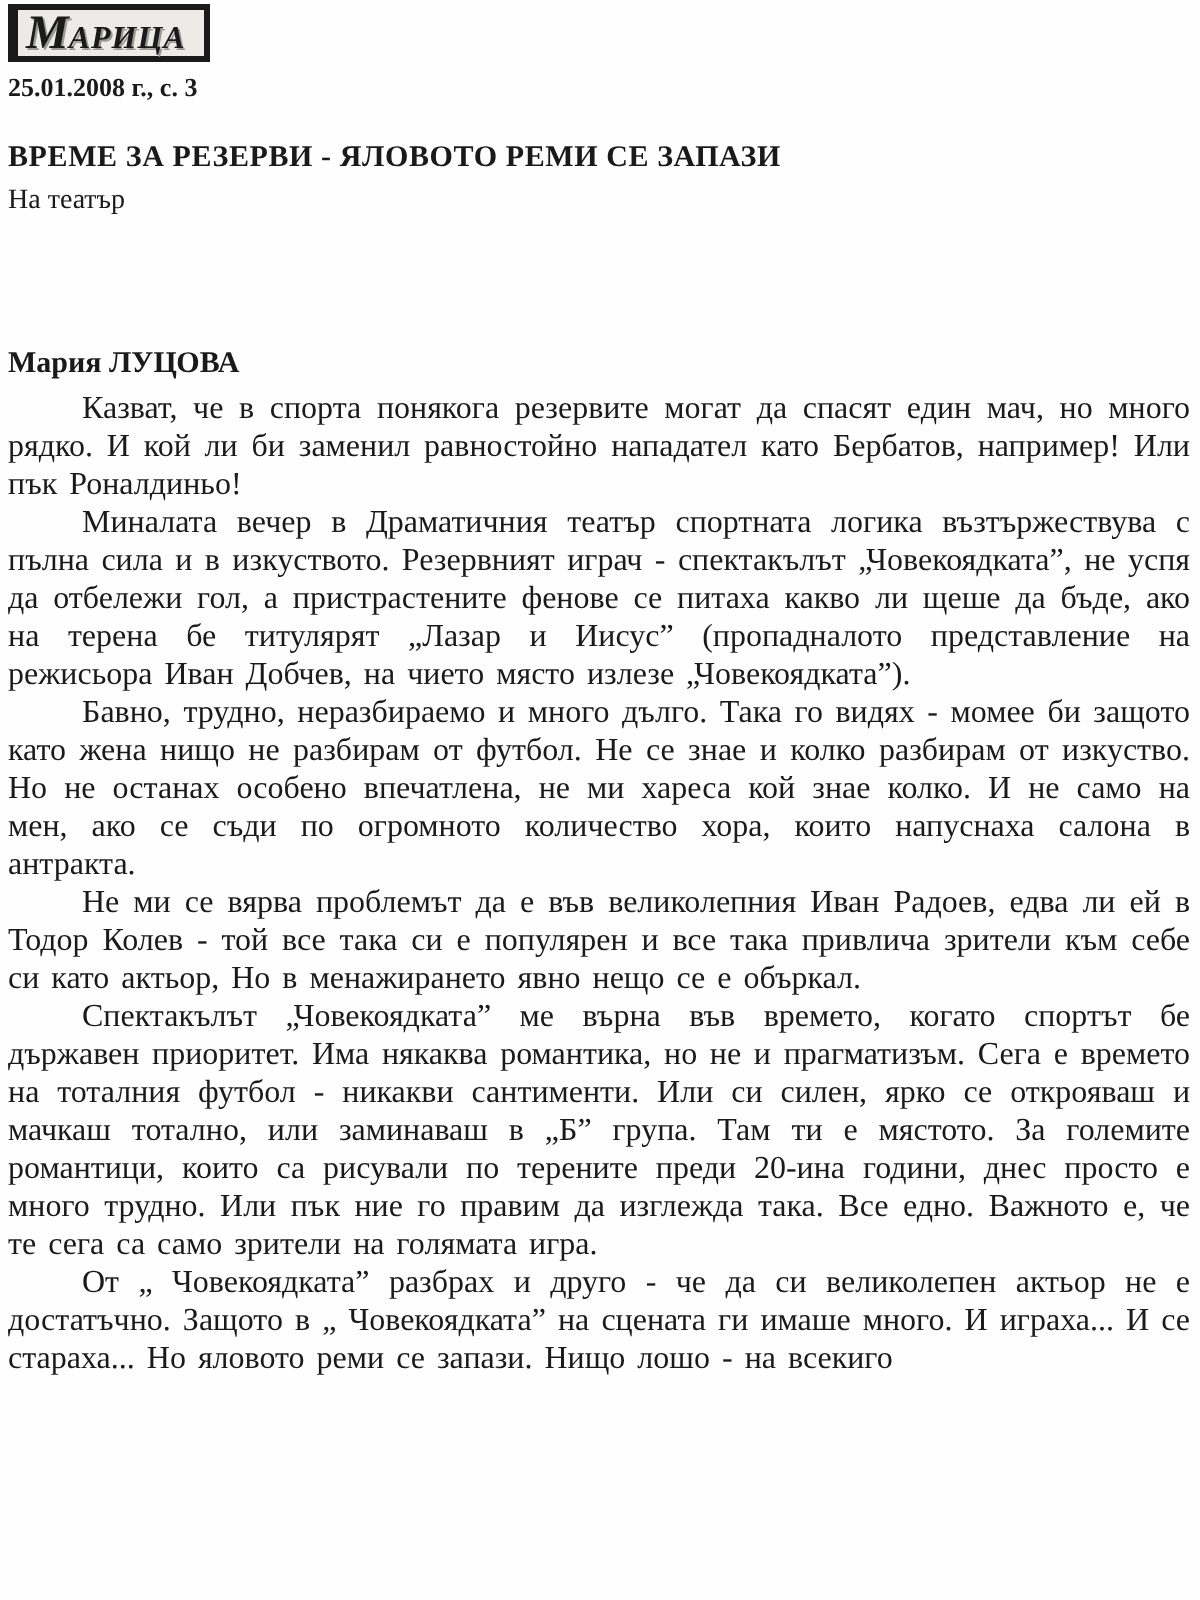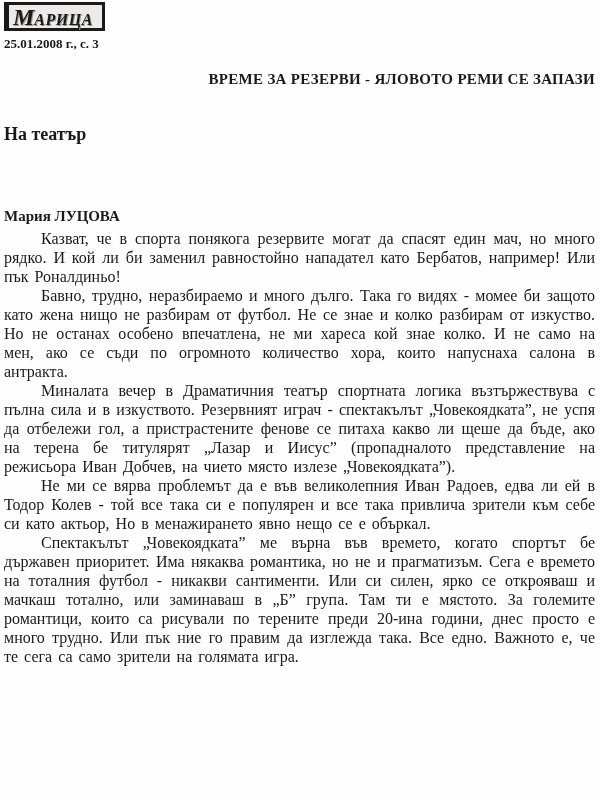--- a/index.html
+++ b/index.html
@@ -33,26 +33,25 @@
     font-weight: bold;
     font-size: 13px;
     line-height: 17px;
   }
   .headline {
     margin-top: 19px;
     font-weight: bold;
     font-size: 15px;
     line-height: 17px;
     letter-spacing: 0.3px;
-    text-align: right;
   }
   .rubric {
-    margin-top: 37px;
-    font-weight: bold;
-    font-size: 18px;
+    margin-top: 3px;
+    font-weight: normal;
+    font-size: 14px;
     line-height: 19px;
   }
   .author {
     margin-top: 63px;
     font-weight: bold;
     font-size: 15px;
     line-height: 18px;
   }
   .body-text { margin-top: 4px; }
   .body-text p {
@@ -75,19 +74,20 @@
   <div class="dateline">25.01.2008 г., с. 3</div>
 
   <h1 class="headline">ВРЕМЕ ЗА РЕЗЕРВИ - ЯЛОВОТО РЕМИ СЕ ЗАПАЗИ</h1>
 
   <h2 class="rubric">На театър</h2>
 
   <div class="author">Мария ЛУЦОВА</div>
 
   <div class="body-text">
     <p>Казват, че в спорта понякога резервите могат да спасят един мач, но много рядко. И кой ли би заменил равностойно нападател като Бербатов, например! Или пък Роналдиньо!</p>
+    <p>Миналата вечер в Драматичния театър спортната логика възтържествува с пълна сила и в изкуството. Резервният играч - спектакълът „Човекоядката”, не успя да отбележи гол, а пристрастените фенове се питаха какво ли щеше да бъде, ако на терена бе титулярят „Лазар и Иисус” (пропадналото представление на режисьора Иван Добчев, на чието място излезе „Човекоядката”).</p>
     <p>Бавно, трудно, неразбираемо и много дълго. Така го видях - момее би защото като жена нищо не разбирам от футбол. Не се знае и колко разбирам от изкуство. Но не останах особено впечатлена, не ми хареса кой знае колко. И не само на мен, ако се съди по огромното количество хора, които напуснаха салона в антракта.</p>
-    <p>Миналата вечер в Драматичния театър спортната логика възтържествува с пълна сила и в изкуството. Резервният играч - спектакълът „Човекоядката”, не успя да отбележи гол, а пристрастените фенове се питаха какво ли щеше да бъде, ако на терена бе титулярят „Лазар и Иисус” (пропадналото представление на режисьора Иван Добчев, на чието място излезе „Човекоядката”).</p>
     <p>Не ми се вярва проблемът да е във великолепния Иван Радоев, едва ли ей в Тодор Колев - той все така си е популярен и все така привлича зрители към себе си като актьор, Но в менажирането явно нещо се е объркал.</p>
     <p>Спектакълът „Човекоядката” ме върна във времето, когато спортът бе държавен приоритет. Има някаква романтика, но не и прагматизъм. Сега е времето на тоталния футбол - никакви сантименти. Или си силен, ярко се открояваш и мачкаш тотално, или заминаваш в „Б” група. Там ти е мястото. За големите романтици, които са рисували по терените преди 20-ина години, днес просто е много трудно. Или пък ние го правим да изглежда така. Все едно. Важното е, че те сега са само зрители на голямата игра.</p>
+    <p>От „ Човекоядката” разбрах и друго - че да си великолепен актьор не е достатъчно. Защото в „ Човекоядката” на сцената ги имаше много. И играха... И се стараха... Но яловото реми се запази. Нищо лошо - на всекиго</p>
   </div>
 
 </div>
 
 </body></html>

